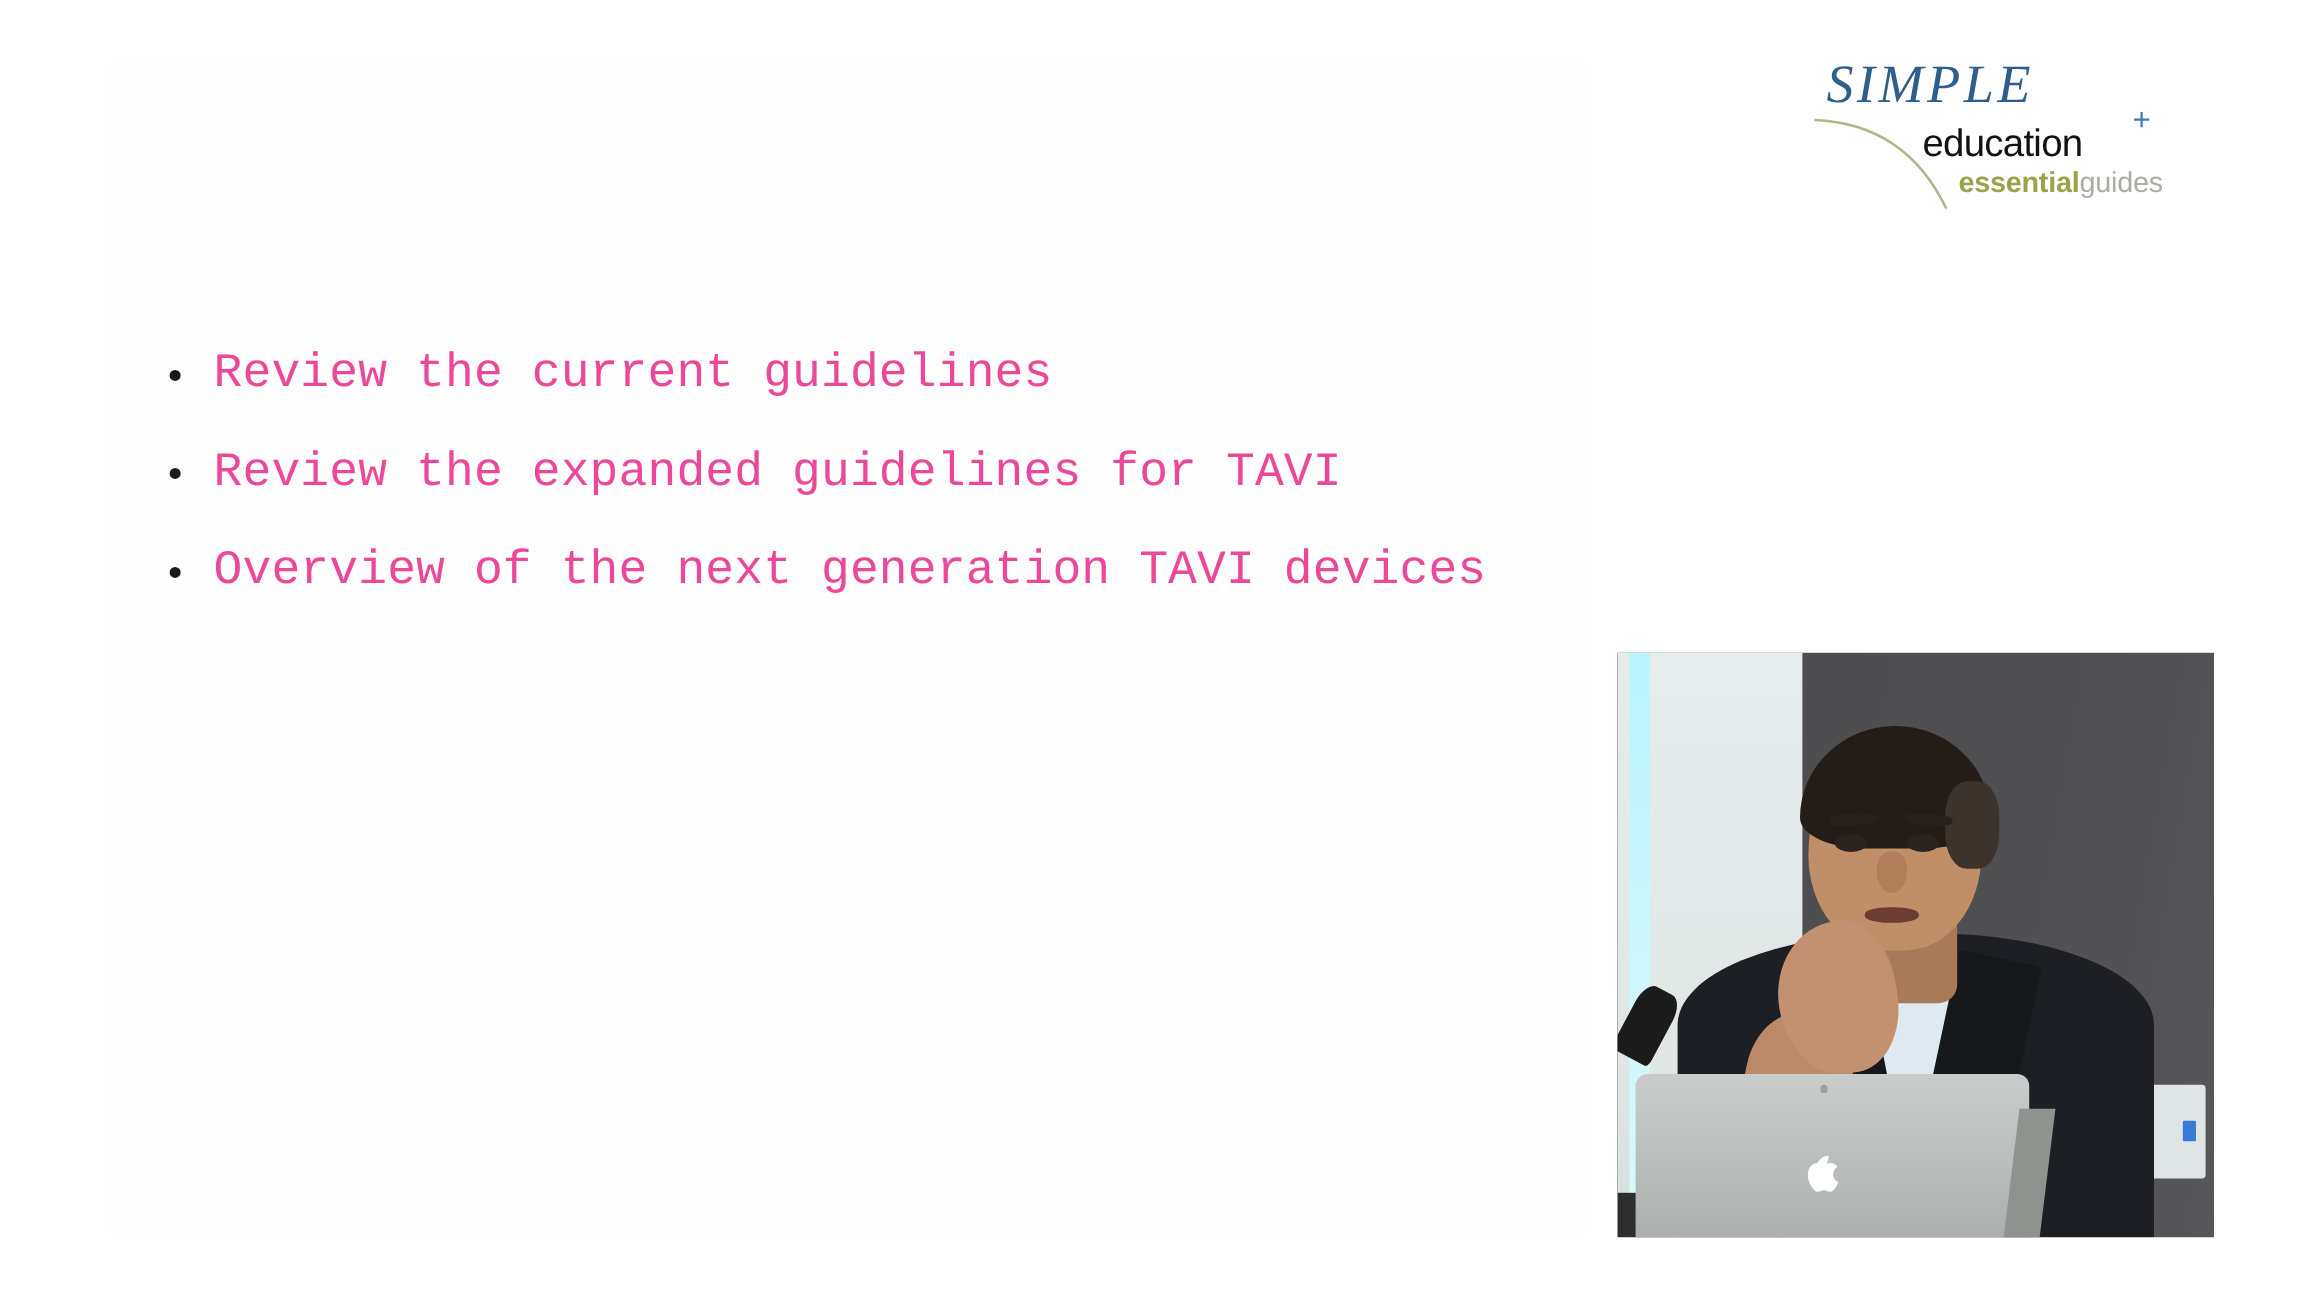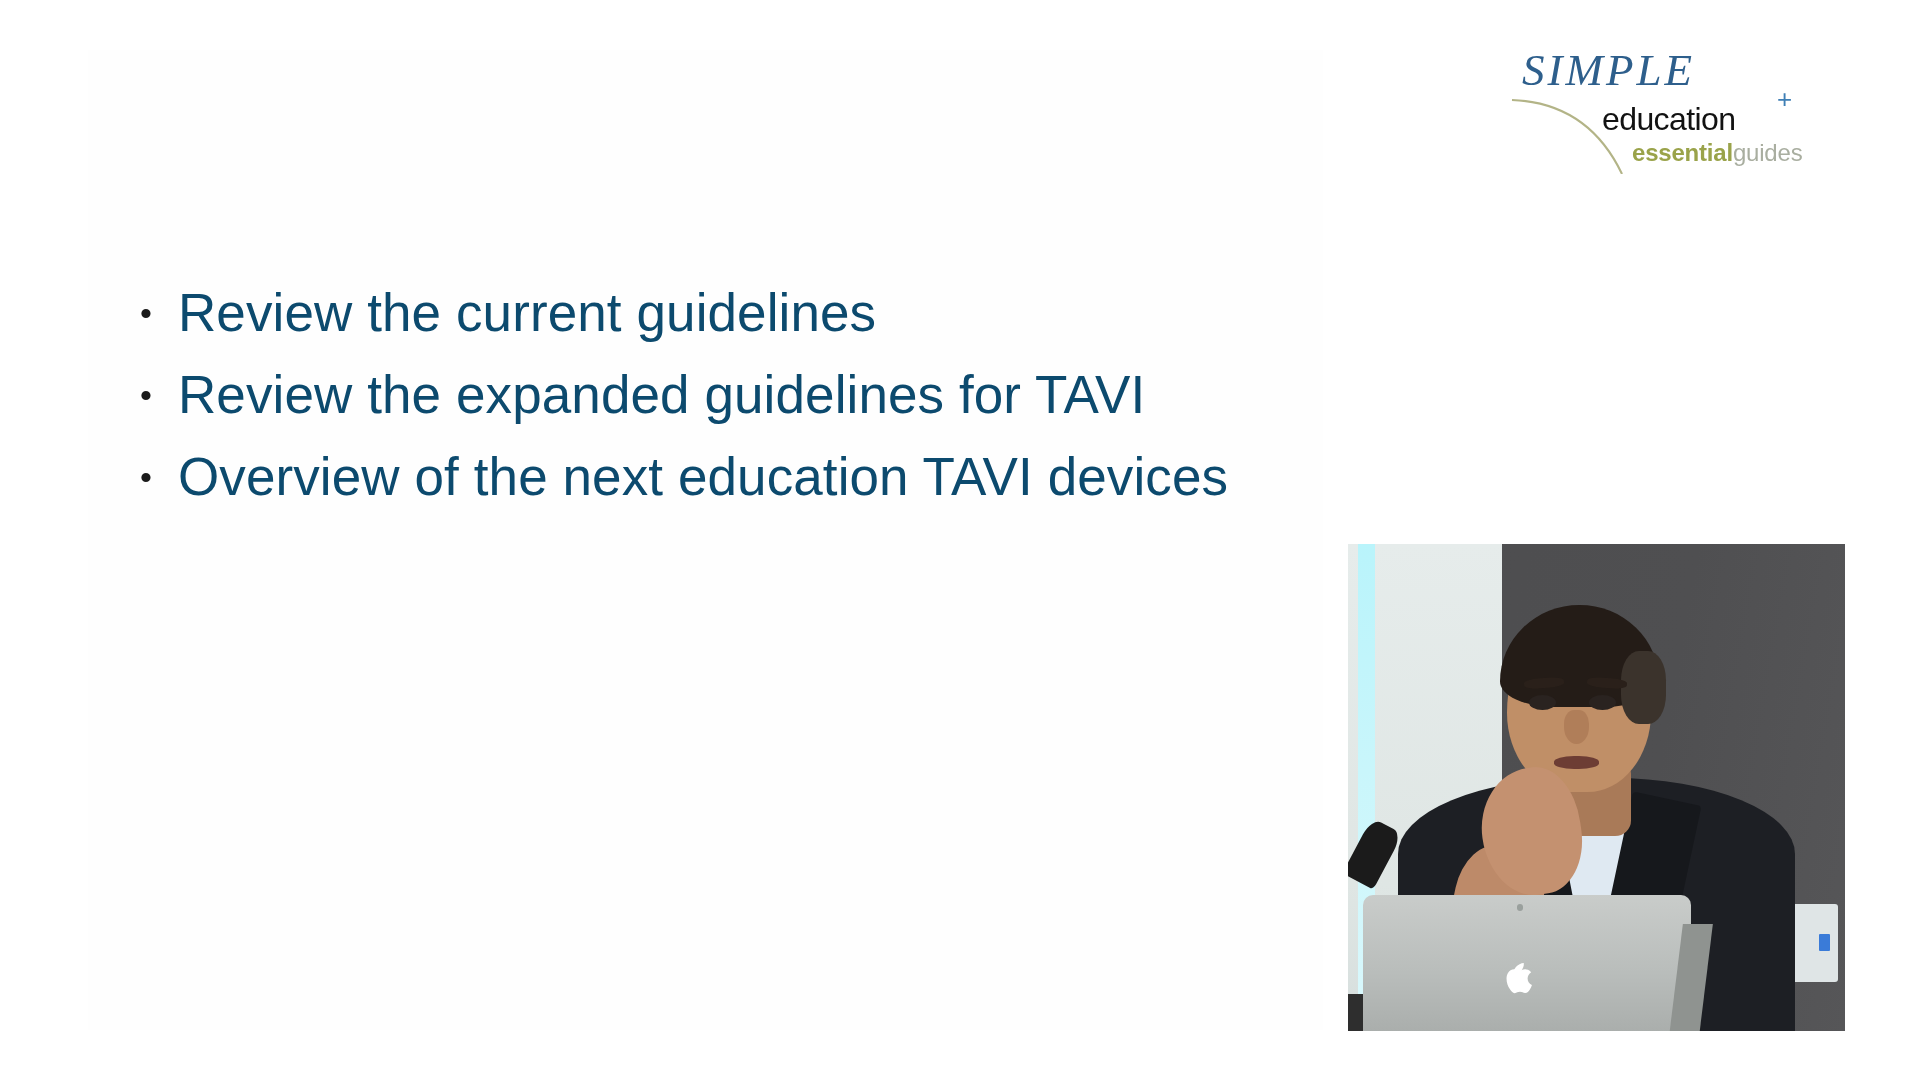--- a/index.html
+++ b/index.html
@@ -64,25 +64,25 @@
     width: 42px;
     flex: 0 0 42px;
     font-size: 34px;
     line-height: 56px;
     color: #1a1a1a;
     text-align: left;
     padding-left: 4px;
     box-sizing: border-box;
   }
   .bullet-text {
-    font-family: Liberation Sans, sans-serif;
-    font-size: 53px;
+    font-family: Liberation Mono, monospace;
+    font-size: 40px;
     font-weight: 400;
     line-height: 56px;
-    color: #0c4a6e;
+    color: #ec4899;
     letter-spacing: 0.1px;
     white-space: nowrap;
   }
 
   
   #brand-logo {
     position: absolute;
     left: 1504px;
     top: 44px;
     width: 320px;
@@ -357,21 +357,21 @@
       <span class="bullet-text">Review the current guidelines</span>
     </li>
 
     <li class="bullet-row">
       <span class="bullet-marker">•</span>
       <span class="bullet-text">Review the expanded guidelines for TAVI</span>
     </li>
 
     <li class="bullet-row">
       <span class="bullet-marker">•</span>
-      <span class="bullet-text">Overview of the next education TAVI devices</span>
+      <span class="bullet-text">Overview of the next generation TAVI devices</span>
     </li>
 
   </ul>
 
   <div id="brand-logo">
 
     <svg id="logo-swoosh" viewBox="0 0 320 130">
       <path d="M 8 56 C 60 58 96 84 118 130" fill="none" stroke="#b3b487" stroke-width="2.1"></path>
     </svg>
 

